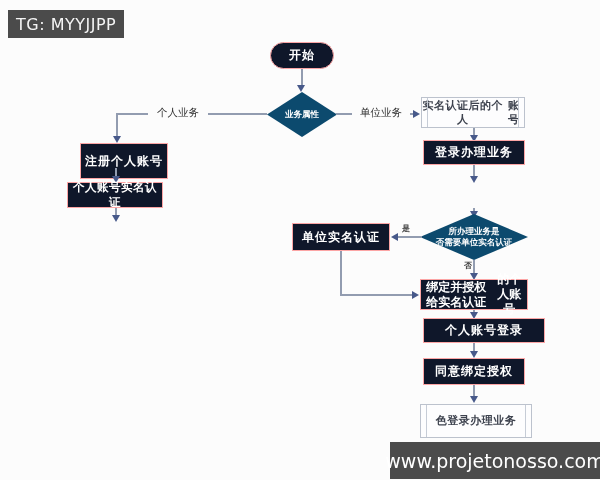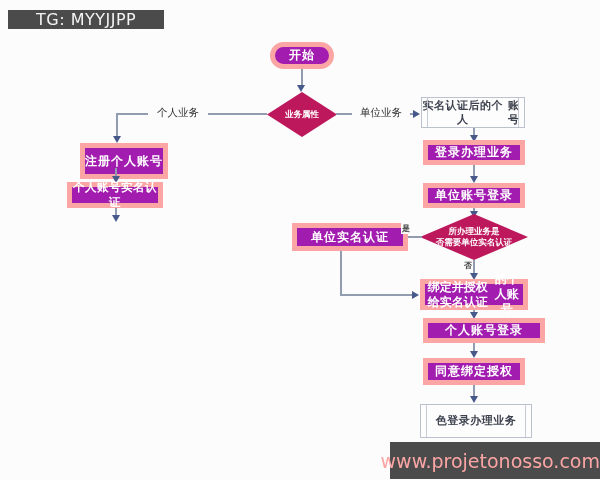--- a/index.html
+++ b/index.html
@@ -9,30 +9,30 @@
     font-family:"DejaVu Sans","Liberation Sans",sans-serif;
     position:relative;
   }
   .canvas{position:absolute;left:0;top:0;width:600px;height:480px;}
 
   
   .wm{
     position:absolute;background:#4b4b4b;color:#f4f4f4;
     display:flex;align-items:center;z-index:30;
   }
-  .wm-tl{left:8px;top:10px;height:19px;padding:0 28px;font-size:16px;letter-spacing:.5px;}
-  .wm-br{left:390px;top:442px;width:210px;height:37px;font-size:19px;justify-content:flex-end;color:#fca5a5;}
+  .wm-tl{left:8px;top:10px;height:28px;padding:0 8px;font-size:16px;letter-spacing:.5px;}
+  .wm-br{left:390px;top:442px;width:210px;height:37px;font-size:19px;justify-content:center;color:#ffffff;}
 
   
   .node{position:absolute;display:flex;align-items:center;justify-content:center;
         text-align:center;box-sizing:border-box;}
-  .blue{background:#a21caf;border:5px solid #fca5a5;color:#fff;
+  .blue{background:#0f172a;border:1px solid #fca5a5;color:#fff;
         font-weight:bold;font-size:12px;letter-spacing:1px;align-items:center;}
   .stadium{border-radius:14px;}
-  .diamond{background:#be185d;color:#fff;font-weight:bold;
+  .diamond{background:#0c4a6e;color:#fff;font-weight:bold;
            clip-path:polygon(50% 0%,100% 50%,50% 100%,0% 50%);
            flex-direction:column;line-height:1.25;}
   .sub{background:#fdfdfe;border:1px solid #bcc2cd;color:#3d424e;
        font-weight:bold;font-size:11px;letter-spacing:.5px;line-height:1.3;
        flex-direction:column;}
   .sub .bar{position:absolute;top:0;bottom:0;width:1px;background:#c6ccd6;}
   .bar-l{left:5px;} .bar-r{right:5px;}
   .two-line{flex-direction:row;line-height:1.25;}
 
   
@@ -106,39 +106,36 @@
   <div class="vline" style="left:473px;top:128px;height:8px;"></div>
   <div class="ah ah-down" style="left:470px;top:135px;"></div>
 
   <div class="node blue" style="left:423px;top:140px;width:102px;height:25px;">
     <span>登录办理业务</span>
   </div>
 
   <div class="vline" style="left:473px;top:165px;height:12px;"></div>
   <div class="ah ah-down" style="left:470px;top:176px;"></div>
 
-  <div class="node blue" style="left:423px;top:183px;width:102px;height:25px;">
-    <span>单位账号登录</span>
-  </div>
 
   <div class="vline" style="left:473px;top:208px;height:5px;"></div>
   <div class="ah ah-down" style="left:470px;top:211px;"></div>
 
   <div class="node diamond" style="left:420px;top:214px;width:108px;height:46px;font-size:8.5px;">
     <span>所办理业务是</span>
     <span>否需要单位实名认证</span>
   </div>
 
   <div class="hline" style="left:394px;top:236px;width:28px;"></div>
   <div class="elabel elabel-sm" style="left:401px;top:223px;">
     <span>是</span>
   </div>
   <div class="ah ah-left" style="left:391px;top:233px;"></div>
 
-  <div class="node blue" style="left:292px;top:223px;width:116px;height:28px;">
+  <div class="node blue" style="left:292px;top:223px;width:98px;height:28px;">
     <span>单位实名认证</span>
   </div>
 
   <div class="vline" style="left:340px;top:251px;height:44px;"></div>
   <div class="hline" style="left:340px;top:294px;width:74px;"></div>
   <div class="ah ah-right" style="left:412px;top:291px;"></div>
 
   <div class="vline" style="left:473px;top:260px;height:16px;"></div>
   <div class="elabel elabel-sm" style="left:463px;top:260px;">
     <span>否</span>

